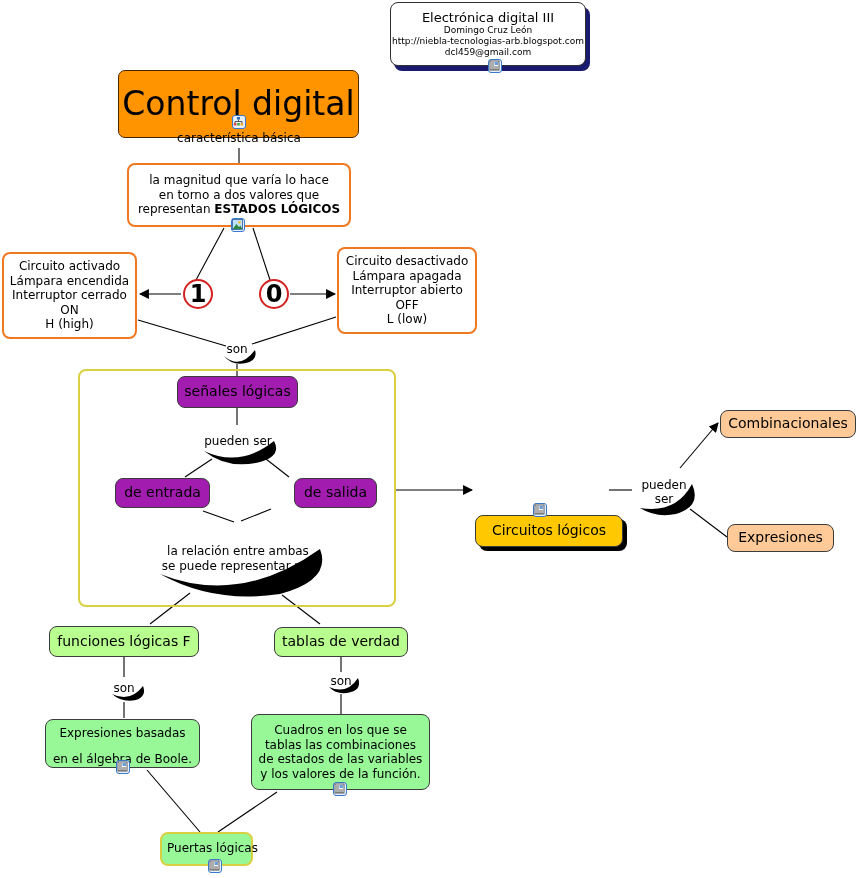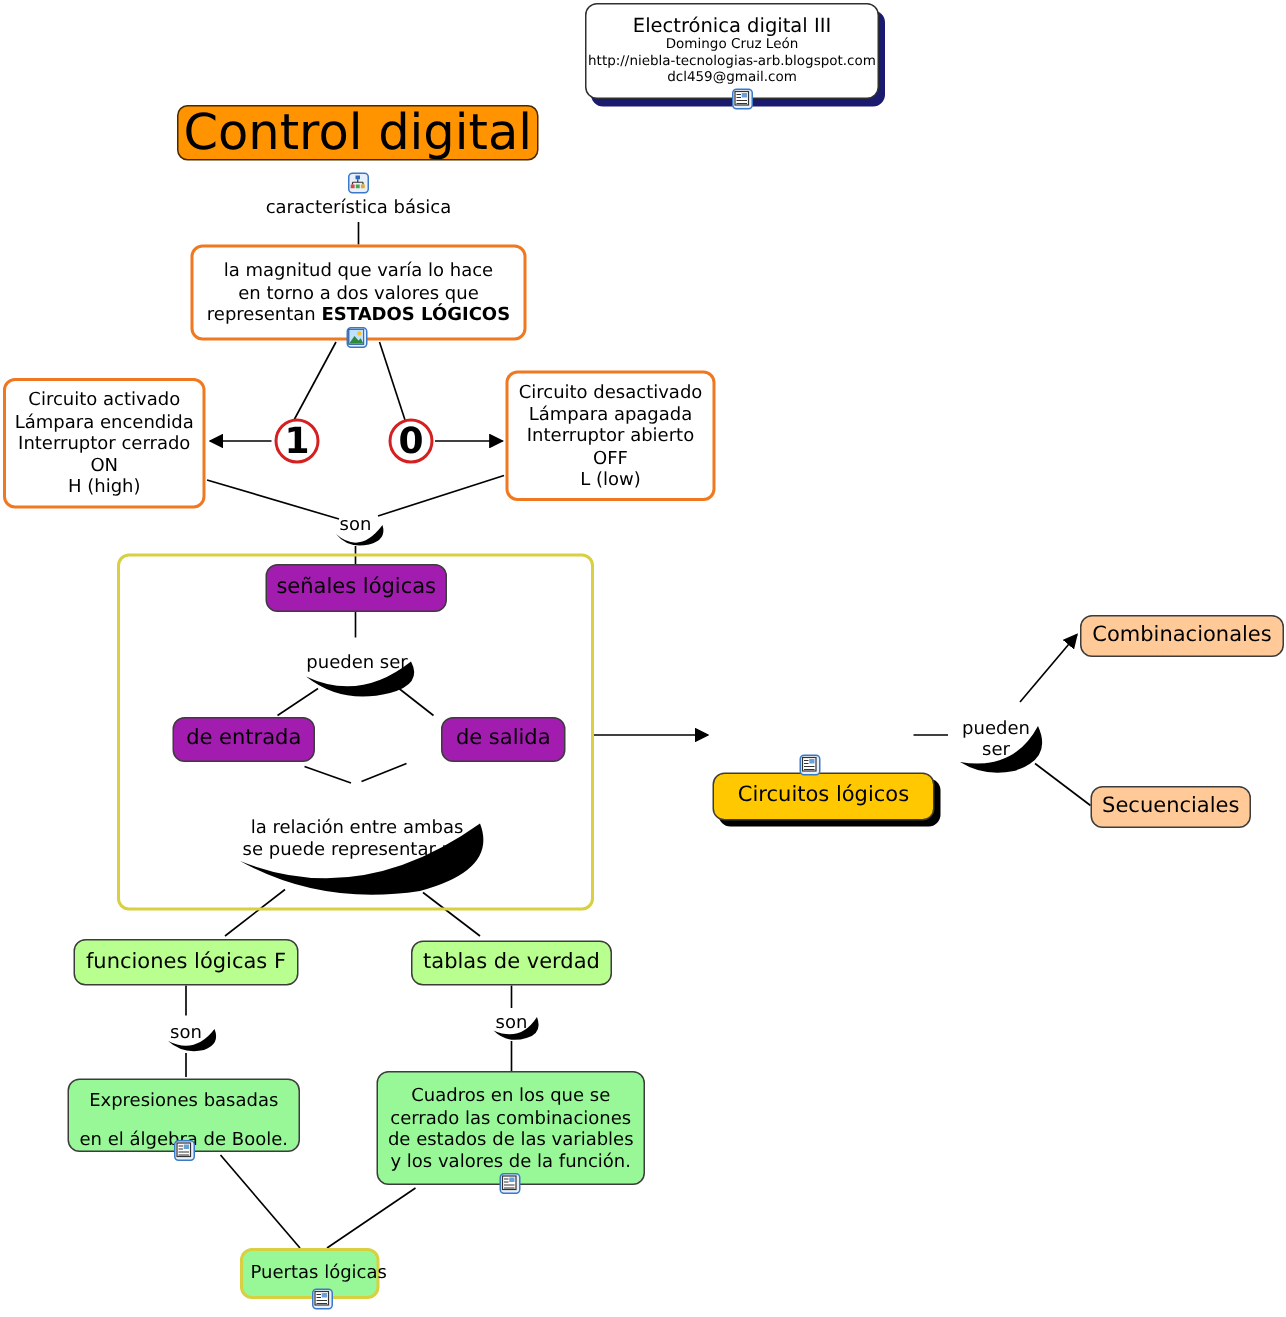--- a/index.html
+++ b/index.html
@@ -11,21 +11,21 @@
             line-height:1.22; }
     .ln { display:block; white-space:nowrap; }
     .lbl { position:absolute; text-align:center; white-space:nowrap; line-height:1.2; }
     .res { position:absolute; width:14px; height:14px; box-sizing:border-box;
            border:1.5px solid #3a78c8; border-radius:3px; background:#e8f0fb; }
     .res svg { display:block; width:11px; height:11px; }
     .circle { position:absolute; width:30px; height:30px; box-sizing:border-box;
               border:2px solid #d42020; border-radius:50%; background:#fff;
               display:flex; align-items:center; justify-content:center;
               font-weight:bold; font-size:24px; line-height:1; }
-    .title-node { left:118px; top:70px; width:241px; height:37px; background:#ff9400;
+    .title-node { left:118px; top:70px; width:241px; height:68px; background:#ff9400;
                   border:1.5px solid #4a2800; border-radius:7px; font-size:33px; }
     .info-node { left:390px; top:2px; width:196px; height:64px; background:#fff;
                  border:1.5px solid #303030; border-radius:8px;
                  box-shadow:4px 5px 0 #1a1a6e; font-size:9px; }
     .info-node .big { font-size:13px; }
     .orange { border:2px solid #f07820; border-radius:8px; background:#fff; font-size:12px; }
     .yellow { background:#a21caf; border:1.5px solid #3c3c3c; border-radius:8px; font-size:14px; }
     .green  { background:#b8ff90; border:1.5px solid #3c3c3c; border-radius:8px; font-size:14px; }
     .green2 { background:#98f898; border:1.5px solid #3c3c3c; border-radius:8px; font-size:12px; }
     .peach  { background:#ffca98; border:1.5px solid #3c3c3c; border-radius:8px; font-size:14px; }
@@ -180,21 +180,21 @@
     </svg>
 </div>
 <div class="lbl" style="left:636px;top:478px;width:56px;font-size:12px;line-height:1.2;">
   <span class="ln">pueden</span>
   <span class="ln">ser</span>
 </div>
 <div class="node peach" style="left:720px;top:410px;width:136px;height:28px;">
   <span class="ln">Combinacionales</span>
 </div>
 <div class="node peach" style="left:727px;top:524px;width:107px;height:28px;">
-  <span class="ln">Secuenciales</span>
+  <span class="ln">Expresiones</span>
 </div>
 
 <div class="node green" style="left:49px;top:626px;width:150px;height:31px;">
   <span class="ln">funciones lógicas F</span>
 </div>
 <div class="node green" style="left:274px;top:627px;width:134px;height:30px;">
   <span class="ln">tablas de verdad</span>
 </div>
 <div class="lbl" style="left:108px;top:681px;width:32px;font-size:12px;">son</div>
 <div class="lbl" style="left:325px;top:674px;width:32px;font-size:12px;">son</div>
@@ -209,21 +209,21 @@
       <rect x="5.5" y="2" width="3.5" height="3" fill="#6aa0d8"></rect>
       <line x1="2" y1="3" x2="5" y2="3" stroke="#333" stroke-width="0.8"></line>
       <line x1="2" y1="5" x2="5" y2="5" stroke="#333" stroke-width="0.8"></line>
       <line x1="2" y1="7" x2="9" y2="7" stroke="#333" stroke-width="0.8"></line>
       <line x1="2" y1="9" x2="9" y2="9" stroke="#333" stroke-width="0.8"></line>
     </svg>
 </div>
 
 <div class="node green2" style="left:251px;top:714px;width:179px;height:76px;justify-content:flex-start;padding-top:8px;">
   <span class="ln">Cuadros en los que se</span>
-  <span class="ln">cerrado las combinaciones</span>
+  <span class="ln">tablas las combinaciones</span>
   <span class="ln">de estados de las variables</span>
   <span class="ln">y los valores de la función.</span>
 </div>
 <div class="res" style="left:333px;top:782px;">
   <svg viewBox="0 0 11 11">
       <rect x="1" y="1" width="9" height="9" fill="#fff" stroke="#333" stroke-width="0.8"></rect>
       <rect x="5.5" y="2" width="3.5" height="3" fill="#6aa0d8"></rect>
       <line x1="2" y1="3" x2="5" y2="3" stroke="#333" stroke-width="0.8"></line>
       <line x1="2" y1="5" x2="5" y2="5" stroke="#333" stroke-width="0.8"></line>
       <line x1="2" y1="7" x2="9" y2="7" stroke="#333" stroke-width="0.8"></line>

